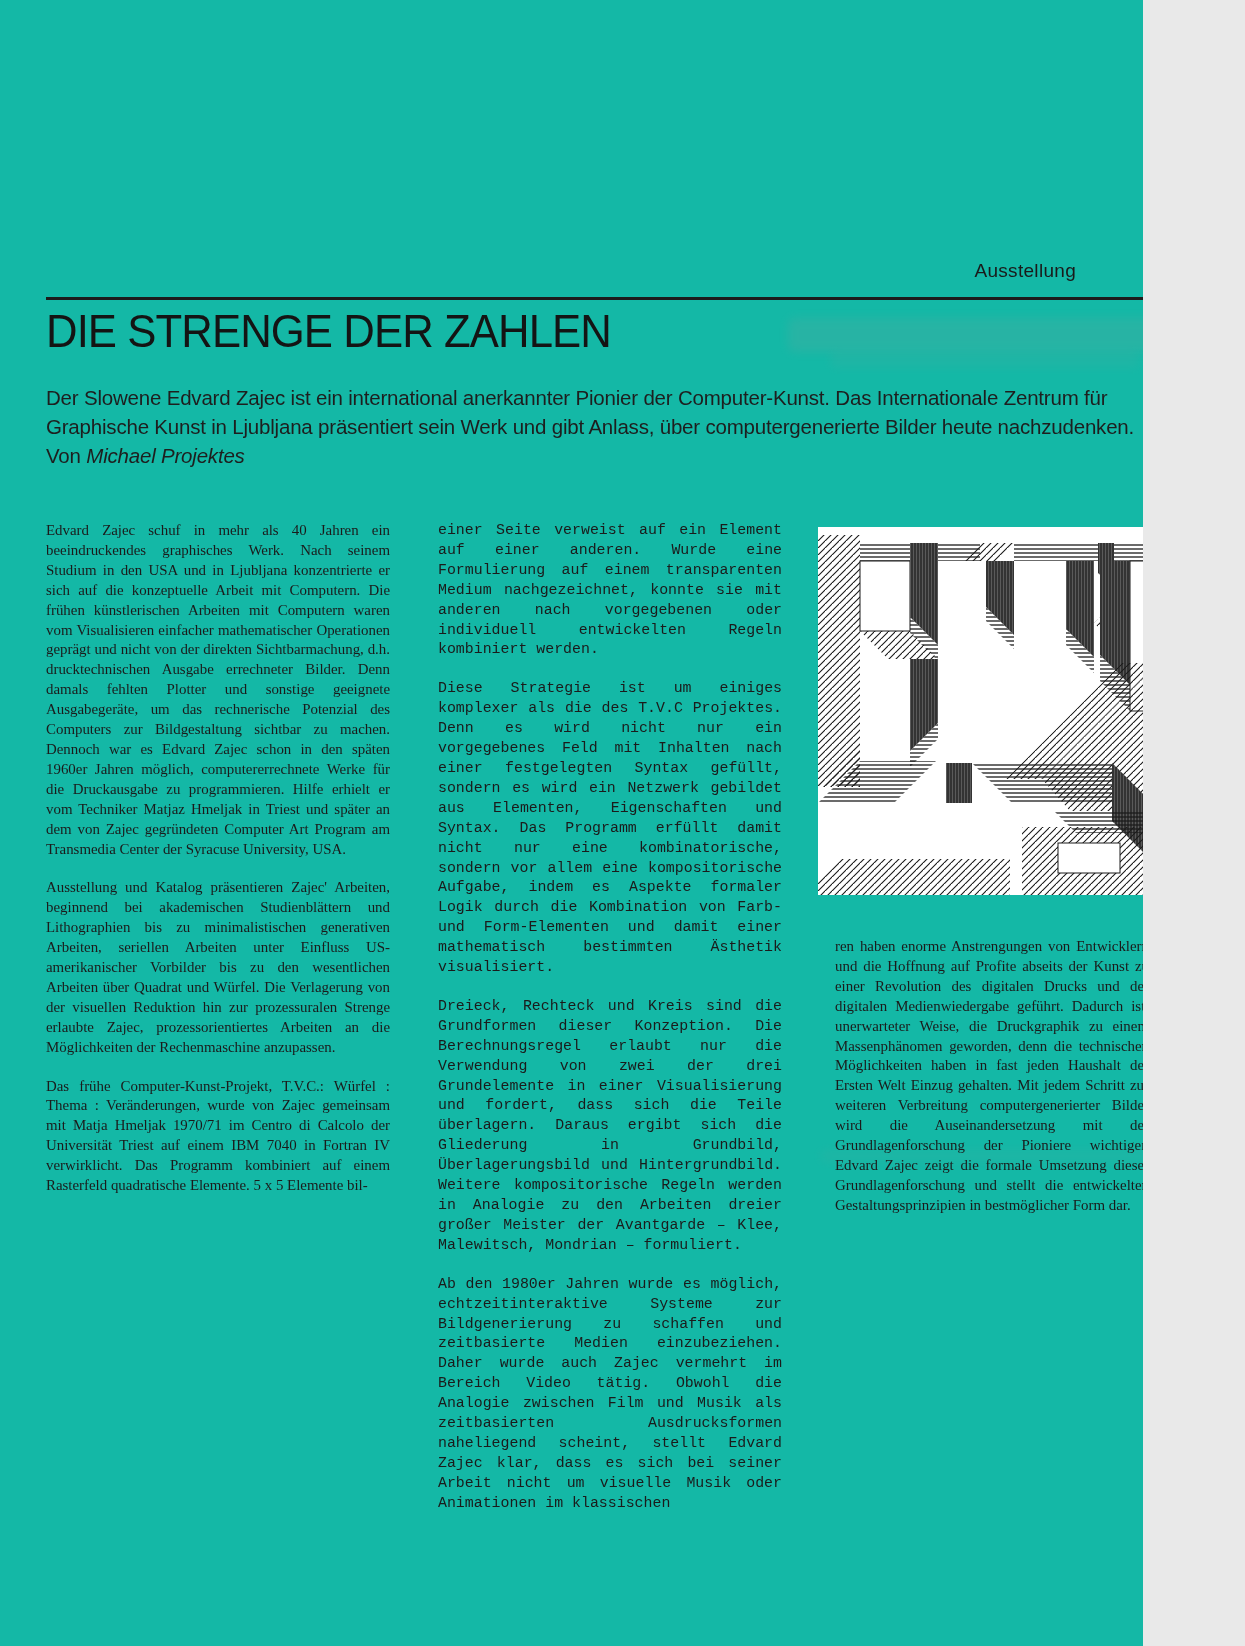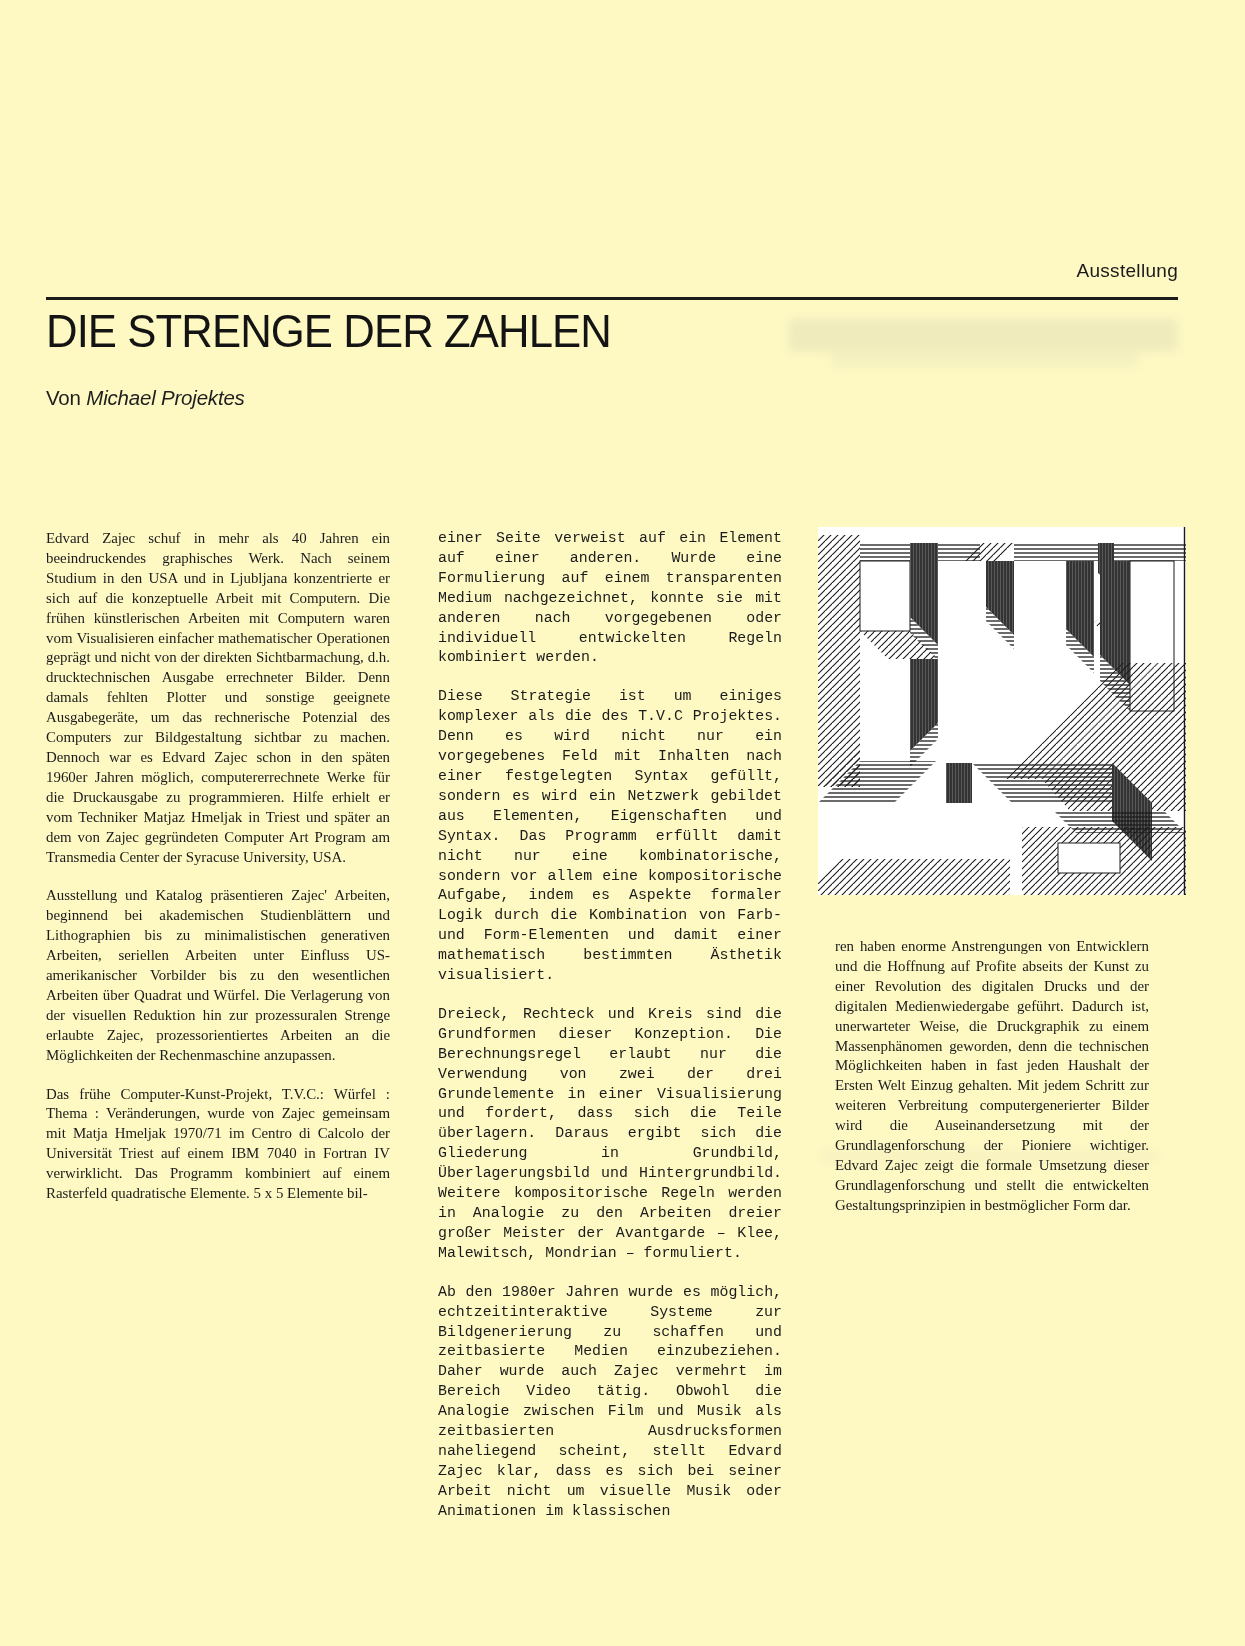--- a/index.html
+++ b/index.html
@@ -1,19 +1,19 @@
 <!DOCTYPE html>
 <html lang="de"><head>
 <meta charset="utf-8">
 <style>
   html,body{margin:0;padding:0;background:#e9e9e9;}
   .page{
     position:relative;
-    width:1245px;height:1646px;
-    background:#fef9c3;
+    width:1143px;height:1646px;
+    background:#14b8a6;
     overflow:hidden;
     font-family:"Liberation Serif", serif;
     color:#1b1b1b;
   }
   
   .section-label{
     position:absolute; top:260px; right:67px;
     font-family:"Liberation Sans", sans-serif;
     font-size:19px; letter-spacing:0.3px; color:#1a1a1a;
   }
@@ -34,21 +34,21 @@
     font-size:20.5px; line-height:29px; letter-spacing:-0.2px; color:#1e1e1e;
   }
   .byline{ margin-top:0; }
   .byline .author{ font-style:italic; }
   
   .col{
     position:absolute; top:521px; width:344px;
     font-size:14.9px; line-height:19.9px;
     text-align:justify; color:#1b1b1b;
   }
-  .col p{ margin:8px 0 19px 0; }
+  .col p{ margin:0 0 19px 0; }
   .col1{ left:46px; }
   .col2{ left:438px;font-family:Liberation Mono, monospace; }
   .col3-text{ position:absolute; left:820px; top:922px; width:344px;
     font-size:14.9px; line-height:19.9px; text-align:justify; color:#1b1b1b;}
   .col3-text p{margin:15px;}
   
   .artwork{
     position:absolute; left:818px; top:527px; width:368px; height:368px;
     background:#fff;
   }
@@ -69,20 +69,21 @@
 
   <div class="smudge s1"></div>
   <div class="smudge s2"></div>
   <div class="smudge s3"></div>
 
   <div class="section-label">Ausstellung</div>
   <div class="header-rule"></div>
   <h1 class="headline" style="margin:0;">DIE STRENGE DER ZAHLEN</h1>
 
   <div class="lede">
+    <span>Der Slowene Edvard Zajec ist ein international anerkannter Pionier der Computer-Kunst. Das Internationale Zentrum für Graphische Kunst in Ljubljana präsentiert sein Werk und gibt Anlass, über computergenerierte Bilder heute nachzudenken.</span>
     <div class="byline"><span>Von </span><span class="author">Michael Projektes</span></div>
   </div>
 
   <div class="col col1">
     <p>Edvard Zajec schuf in mehr als 40 Jahren ein beeindruckendes graphisches Werk. Nach seinem Studium in den USA und in Ljubljana konzentrierte er sich auf die konzeptuelle Arbeit mit Computern. Die frühen künstlerischen Arbeiten mit Computern waren vom Visualisieren einfacher mathematischer Operationen geprägt und nicht von der direkten Sichtbarmachung, d.h. drucktechnischen Ausgabe errechneter Bilder. Denn damals fehlten Plotter und sonstige geeignete Ausgabegeräte, um das rechnerische Potenzial des Computers zur Bildgestaltung sichtbar zu machen. Dennoch war es Edvard Zajec schon in den späten 1960er Jahren möglich, computererrechnete Werke für die Druckausgabe zu programmieren. Hilfe erhielt er vom Techniker Matjaz Hmeljak in Triest und später an dem von Zajec gegründeten Computer Art Program am Transmedia Center der Syracuse University, USA.</p>
     <p>Ausstellung und Katalog präsentieren Zajec' Arbeiten, beginnend bei akademischen Studienblättern und Lithographien bis zu minimalistischen generativen Arbeiten, seriellen Arbeiten unter Einfluss US-amerikanischer Vorbilder bis zu den wesentlichen Arbeiten über Quadrat und Würfel. Die Verlagerung von der visuellen Reduktion hin zur prozessuralen Strenge erlaubte Zajec, prozessorientiertes Arbeiten an die Möglichkeiten der Rechenmaschine anzupassen.</p>
     <p>Das frühe Computer-Kunst-Projekt, T.V.C.: Würfel : Thema : Veränderungen, wurde von Zajec gemeinsam mit Matja Hmeljak 1970/71 im Centro di Calcolo der Universität Triest auf einem IBM 7040 in Fortran IV verwirklicht. Das Programm kombiniert auf einem Rasterfeld quadratische Elemente. 5 x 5 Elemente bil-</p>
   </div>
 
   <div class="col col2">

